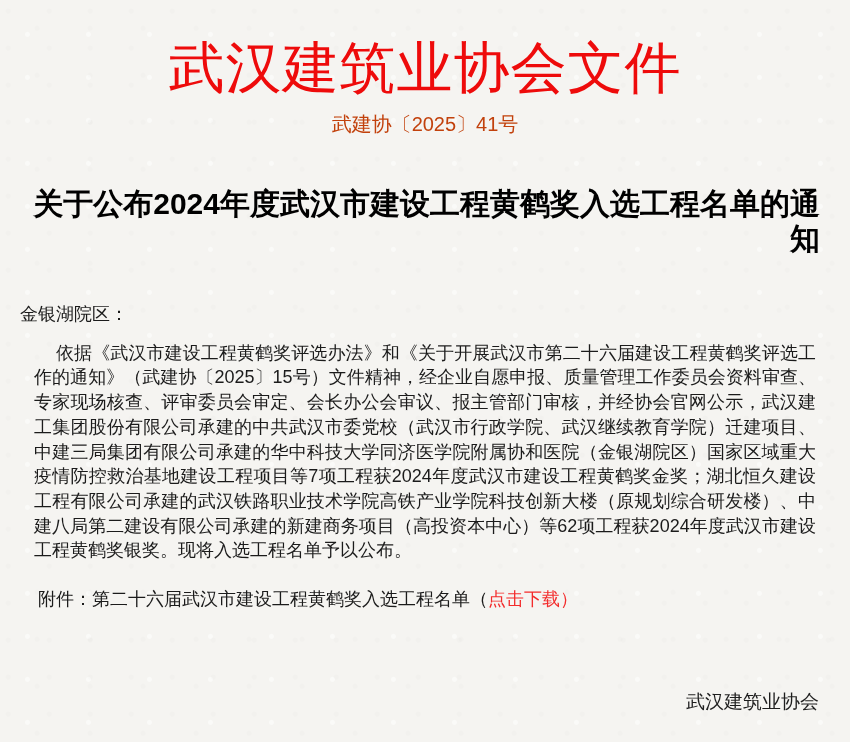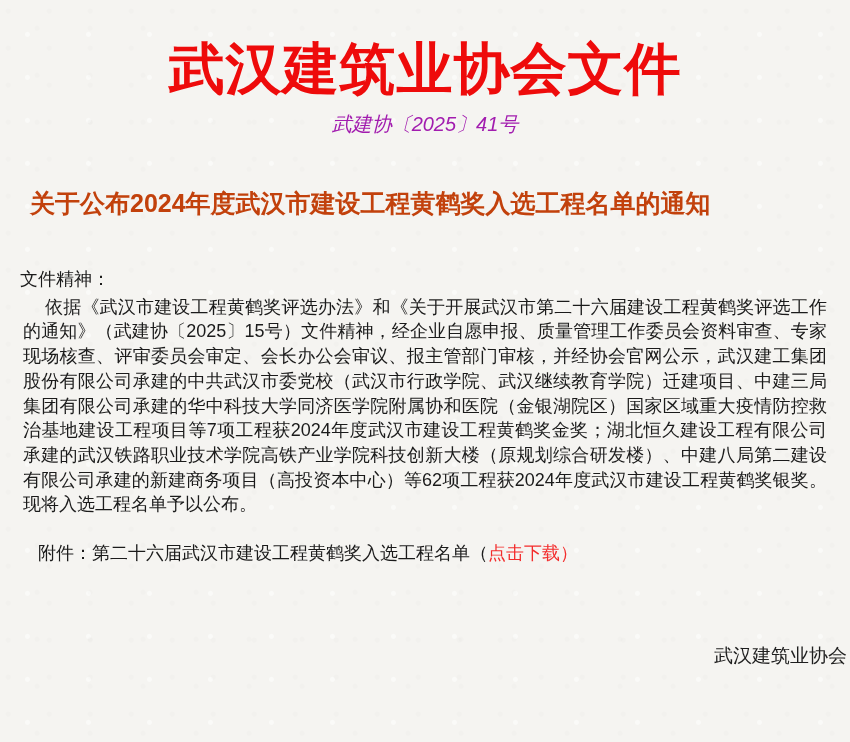--- a/index.html
+++ b/index.html
@@ -23,79 +23,78 @@
     background-size: 41px 37px, 53px 47px, 61px 43px;
     color: var(--ink);
     font-family: "Liberation Sans", "DejaVu Sans", sans-serif;
   }
   .page { width: 850px; height: 742px; position: relative; }
 
   .doc-title {
     margin: 36px 20px 0;
     text-align: center;
     font-family: "DejaVu Serif", "Liberation Serif", serif;
-    font-weight: 700;
+    font-weight: 400;
     font-size: 56px;
     line-height: 64px;
     letter-spacing: 1px;
     color: var(--title-red);
   }
   .doc-number {
     margin-top: 12px;
     text-align: center;
     font-size: 20px;
     line-height: 24px;
-    color: #a21caf;
-    font-style: italic;
+    color: #c2410c;
   }
   .notice-heading {
     margin: 50px 30px 0;
-    text-align: left;
-    font-size: 25px;
+    text-align: right;
+    font-size: 30px;
     line-height: 35px;
     font-weight: 700;
-    color: #c2410c;
+    color: #000000;
   }
   .content {
     margin: 46px 20px 0;
     font-size: 18px;
     line-height: 24.7px;
     text-align: justify;
     color: var(--ink);
   }
   .salutation { margin: 0; }
-  .paragraph  { margin: 3px; text-indent: 22px; }
+  .paragraph  { margin: 14px; text-indent: 22px; }
   .attachment { margin: 24px 0 0; text-indent: 18px; }
   .download-link {
     color: var(--link-red);
     text-decoration: none;
     cursor: pointer;
   }
   .red-paren { color: var(--link-red); }
   .signature {
-    margin: 76px 3px 0;
+    margin: 76px 31px 0;
     text-align: right;
     font-size: 19px;
     line-height: 28px;
     color: #1e1e1e;
   }
 </style>
 </head>
 <body>
 
 <div class="page">
 
   <h1 class="doc-title">武汉建筑业协会文件</h1>
 
   <div class="doc-number">武建协〔2025〕41号</div>
 
   <h2 class="notice-heading">关于公布2024年度武汉市建设工程黄鹤奖入选工程名单的通知</h2>
 
   <div class="content">
-    <p class="salutation">文件精神：</p>
+    <p class="salutation">金银湖院区：</p>
 
     <p class="paragraph">依据《武汉市建设工程黄鹤奖评选办法》和《关于开展武汉市第二十六届建设工程黄鹤奖评选工作的通知》（武建协〔2025〕15号）文件精神，经企业自愿申报、质量管理工作委员会资料审查、专家现场核查、评审委员会审定、会长办公会审议、报主管部门审核，并经协会官网公示，武汉建工集团股份有限公司承建的中共武汉市委党校（武汉市行政学院、武汉继续教育学院）迁建项目、中建三局集团有限公司承建的华中科技大学同济医学院附属协和医院（金银湖院区）国家区域重大疫情防控救治基地建设工程项目等7项工程获2024年度武汉市建设工程黄鹤奖金奖；湖北恒久建设工程有限公司承建的武汉铁路职业技术学院高铁产业学院科技创新大楼（原规划综合研发楼）、中建八局第二建设有限公司承建的新建商务项目（高投资本中心）等62项工程获2024年度武汉市建设工程黄鹤奖银奖。现将入选工程名单予以公布。</p>
 
     <p class="attachment"><span>附件：第二十六届武汉市建设工程黄鹤奖入选工程名单（</span><a class="download-link">点击下载</a><span class="red-paren">）</span></p>
   </div>
 
   <div class="signature">
     <div>武汉建筑业协会</div>
   </div>
 

